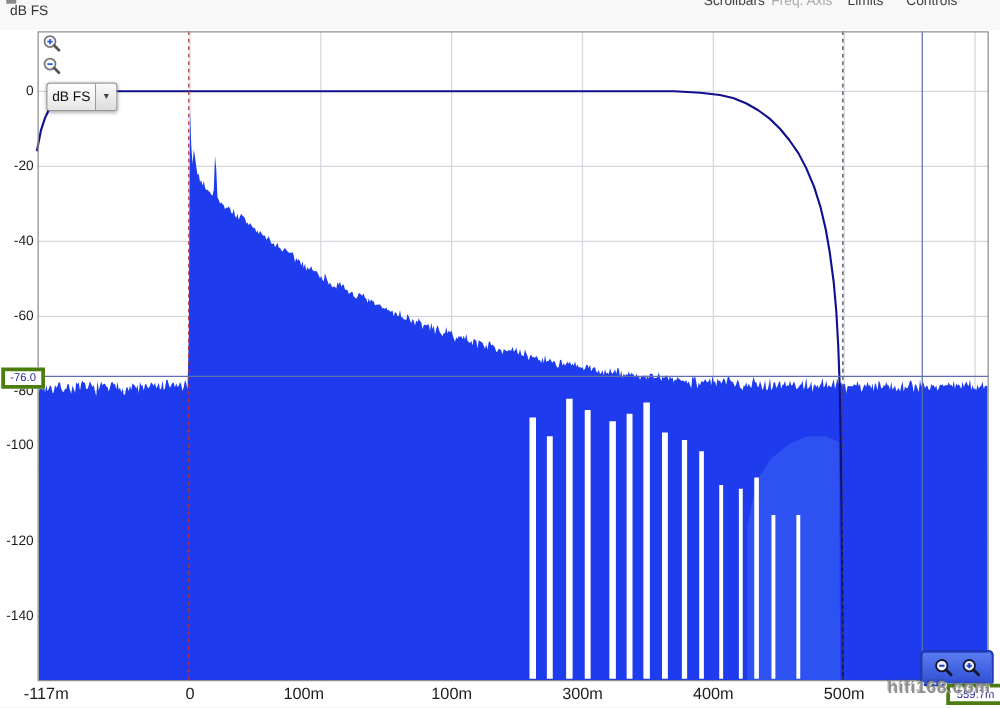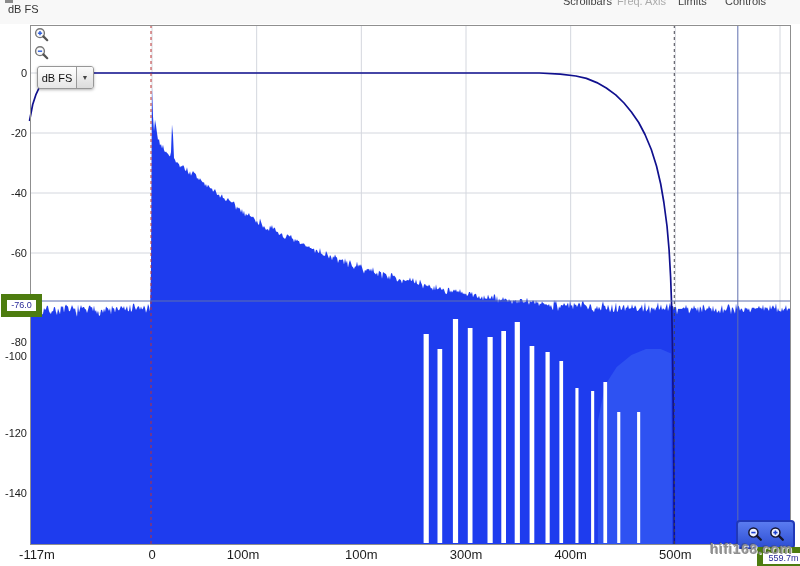--- a/index.html
+++ b/index.html
@@ -7,21 +7,21 @@
        background:#ffffff;font-family:"Liberation Sans",sans-serif;}
   .topbar{position:absolute;left:0;top:0;width:800px;height:24px;background:#f8f8f8;}
   .menu-item{position:absolute;top:-5px;font-size:11px;color:#424242;cursor:default;white-space:nowrap;}
   .menu-item.disabled{color:#aaaaaa;}
   .axis-title{position:absolute;left:8px;top:3px;font-size:11px;color:#333;}
   .artifact{position:absolute;left:5px;top:0;width:8px;height:3px;background:#666;opacity:.75;}
   #chart{position:absolute;left:0;top:0;z-index:1;}
   .ylabel{position:absolute;width:27px;text-align:right;font-size:11px;color:#1c1c1c;z-index:2;}
   .xlabel{position:absolute;top:547px;font-size:13px;color:#1c1c1c;text-align:center;z-index:2;}
   .unit-label{position:absolute;left:792px;top:547px;font-size:11px;color:#1c1c1c;z-index:2;}
-  .readout{position:absolute;background:#fff;border:6px solid #4d7c0f;color:#2a2a99;
+  .readout{position:absolute;background:#fff;border:3px solid #4d7c0f;color:#2a2a99;
            font-size:9px;line-height:11px;text-align:center;z-index:6;}
   .readout-y{left:1px;top:294px;width:29px;height:11px;}
   .readout-x{left:709px;top:547px;width:41px;height:11px;margin-left:48px;}
   .watermark{position:absolute;left:710px;top:541px;z-index:9;font-size:14px;font-weight:bold;
              color:#8f8f8f;letter-spacing:.5px;
              text-shadow:1px 1px 0 rgba(255,255,255,.8),-1px -1px 0 rgba(70,70,70,.35);}
   .dropdown{position:absolute;left:37px;top:66px;width:55px;height:21px;z-index:5;
             background:linear-gradient(#ffffff,#e6e6e6);border:1px solid #979797;border-radius:3px;
             box-shadow:0 1px 3px rgba(0,0,0,.3);display:flex;align-items:center;cursor:default;}
   .dropdown .dd-label{flex:1;font-size:11px;color:#111;text-align:center;}
@@ -132,21 +132,21 @@
   <div class="readout readout-y">-76.0</div>
   <div class="readout readout-x">559.7m</div>
 
   <span class="unit-label">s</span>
   <div class="watermark">hifi168.com</div>
 
 <div class="ylabel" style="left: 0px; top: 67px;">0</div>
     <div class="ylabel" style="left: 0px; top: 127px;">-20</div>
     <div class="ylabel" style="left: 0px; top: 187px;">-40</div>
     <div class="ylabel" style="left: 0px; top: 247px; text-align: right;">-60</div>
-    <div class="ylabel" style="left: 0px; top: 307px; margin-top: 29px;">-80</div>
+    <div class="ylabel" style="left: 0px; top: 307px;">-80</div>
     <div class="ylabel" style="left: 0px; top: 350px;">-100</div>
     <div class="ylabel" style="left: 0px; top: 427px;">-120</div>
     <div class="ylabel" style="left: 0px; top: 487px;">-140</div>
     <div class="xlabel" style="left: 12px; width: 50px;">-117m</div>
     <div class="xlabel" style="left: 127px; width: 50px;">0</div>
     <div class="xlabel" style="left: 218px; width: 50px;">100m</div>
     <div class="xlabel" style="left: 336.333px; width: 50px;">100m</div>
     <div class="xlabel" style="left: 441px; width: 50px;">300m</div>
     <div class="xlabel" style="left: 545.667px; width: 50px;">400m</div>
     <div class="xlabel" style="left: 650.333px; width: 50px;">500m</div>

